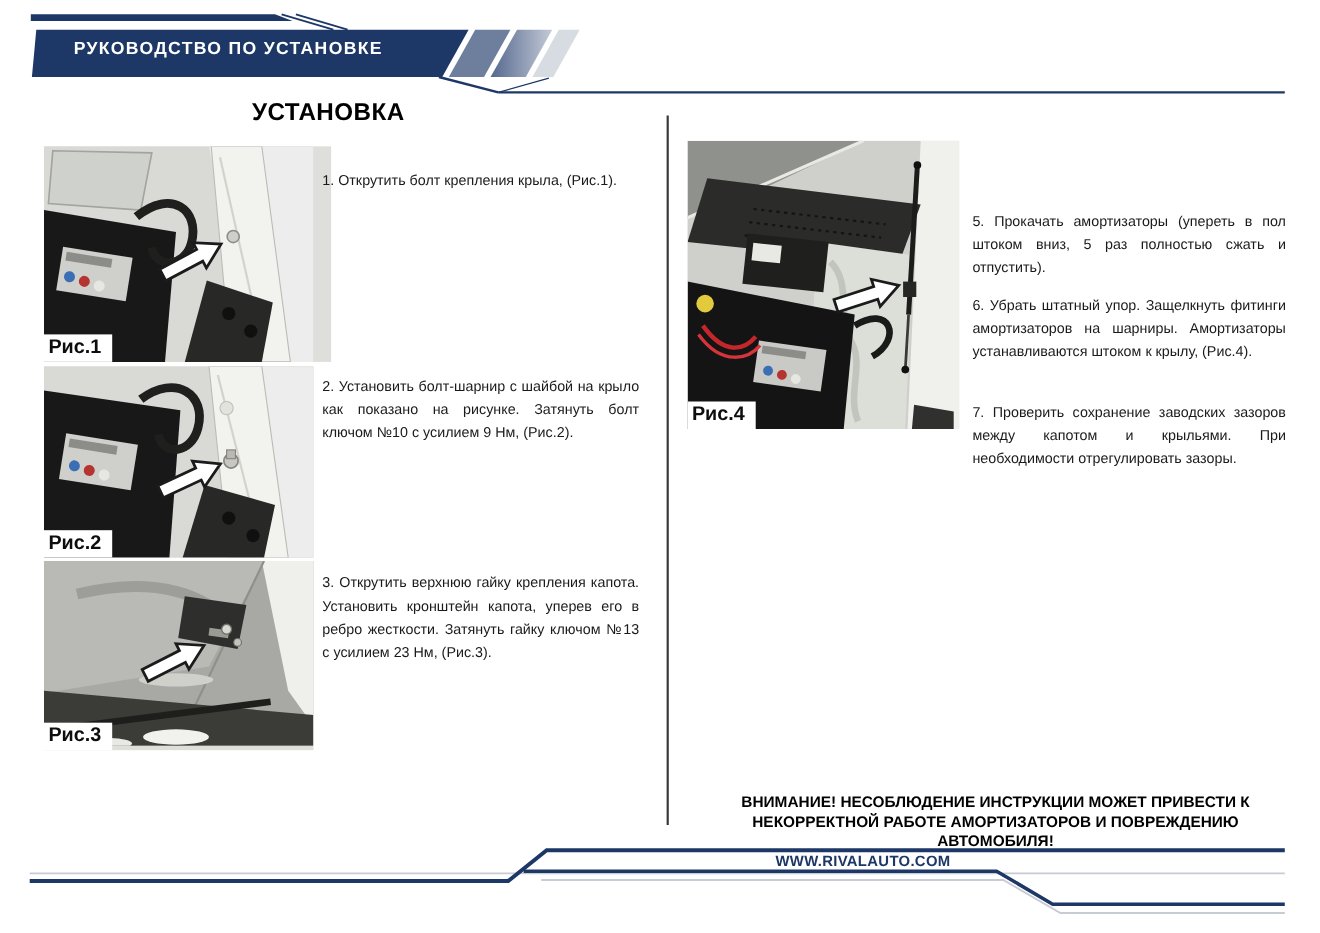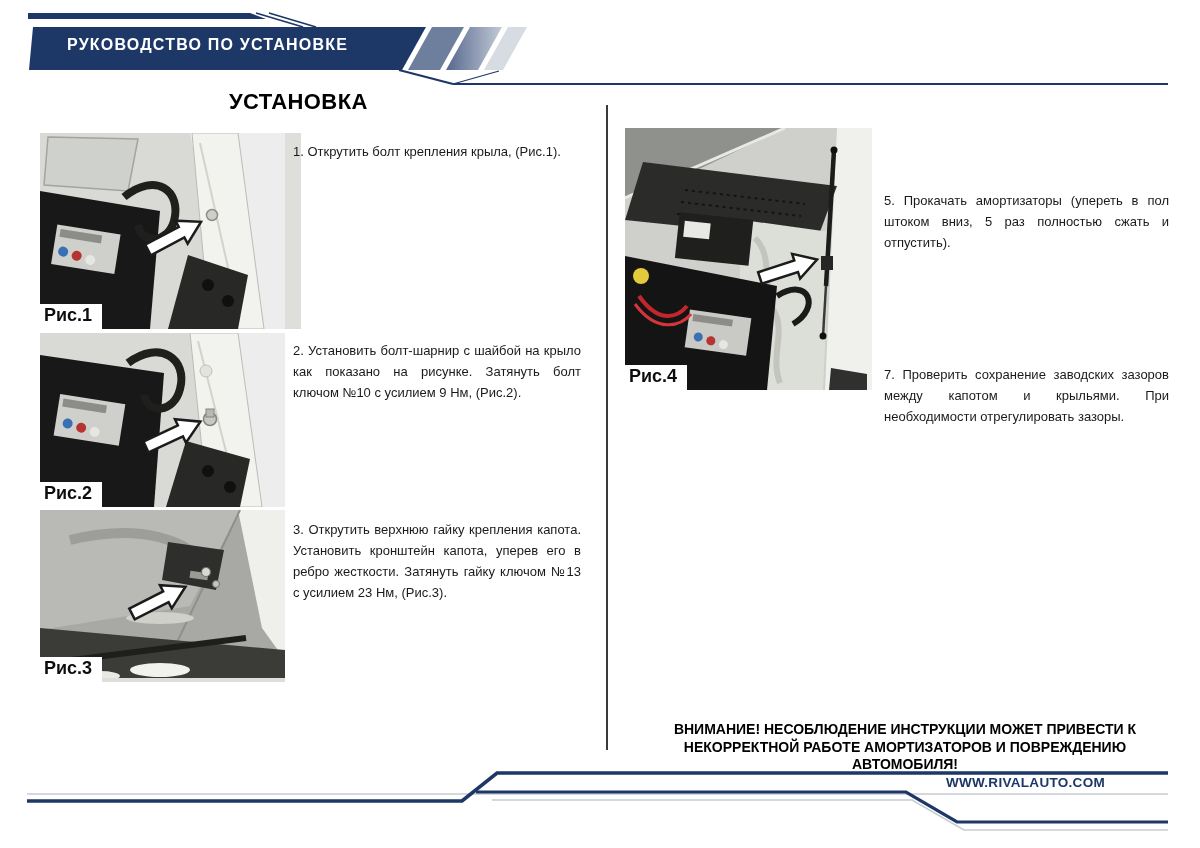--- a/index.html
+++ b/index.html
@@ -15,21 +15,21 @@
   .step{position:absolute;font-size:13px;line-height:21px;text-align:justify;color:#1a1a1a;}
   .col-left{left:293px;width:288px;}
   .col-right{left:884px;width:285px;}
   .photo{position:absolute;overflow:hidden;background:#dededb;}
   .photo svg{position:absolute;left:0;top:0;}
   .fig-label{position:absolute;left:0;bottom:0;background:#ffffff;color:#0d0d0d;
         font-size:18px;font-weight:bold;padding:0 10px 2px 4px;line-height:23px;}
   .warning{position:absolute;left:655px;top:721px;width:500px;text-align:center;
         font-size:14px;line-height:17.5px;font-weight:bold;color:#000000;}
   .ftr-svg{position:absolute;left:0;top:760px;}
-  .footer-site{position:absolute;left:705px;top:775px;width:400px;text-align:right;
+  .footer-site{position:absolute;left:705px;top:775px;width:400px;text-align:left;
         font-size:13.5px;font-weight:bold;color:#1d3767;letter-spacing:.3px;}
 </style>
 </head>
 <body>
 
 <div class="page">
 
   <svg class="hdr-svg" width="1200" height="90" viewBox="0 0 1200 90">
     <defs>
       <linearGradient id="tailGrad" x1="0" y1="0" x2="1" y2="0">
@@ -180,25 +180,26 @@
         <rect x="196" y="128" width="12" height="14" fill="#262624"></rect>
       </g>
       <polygon points="206,240 242,246 242,262 204,262" fill="#30302e"></polygon>
       <g transform="translate(135,150) rotate(-18)">
         <polygon points="0,-6 38,-6 38,-13 60,0 38,13 38,6 0,6" fill="#ffffff" stroke="#1b1b1b" stroke-width="2.5"></polygon>
       </g>
     </svg>
     <div class="fig-label">Рис.4</div>
   </div>
 
-  <p class="step col-left" style="top:128px;">1. Открутить болт крепления крыла, (Рис.1).</p>
+  <p class="step col-left" style="top:140px;">1. Открутить болт крепления крыла, (Рис.1).</p>
   <p class="step col-left" style="top:327px;">2. Установить болт-шарнир с шайбой на крыло как показано на рисунке. Затянуть болт ключом №10 с усилием 9 Нм, (Рис.2).</p>
   <p class="step col-left" style="top:506px;">3. Открутить верхнюю гайку крепления капота. Установить кронштейн капота, уперев его в ребро жесткости. Затянуть гайку ключом №13 с усилием 23 Нм, (Рис.3).</p>
 
   <p class="step col-right" style="top:177px;">5. Прокачать амортизаторы (упереть в пол штоком вниз, 5 раз полностью сжать и отпустить).</p>
+  <p class="step col-right" style="top:254px;">6. Убрать штатный упор. Защелкнуть фитинги амортизаторов на шарниры. Амортизаторы устанавливаются штоком к крылу, (Рис.4).</p>
   <p class="step col-right" style="top:351px;">7. Проверить сохранение заводских зазоров между капотом и крыльями. При необходимости отрегулировать зазоры.</p>
 
   <div class="warning">ВНИМАНИЕ! НЕСОБЛЮДЕНИЕ ИНСТРУКЦИИ МОЖЕТ ПРИВЕСТИ К НЕКОРРЕКТНОЙ РАБОТЕ АМОРТИЗАТОРОВ И ПОВРЕЖДЕНИЮ АВТОМОБИЛЯ!</div>
 
   <svg class="ftr-svg" width="1200" height="88" viewBox="0 0 1200 88">
     <path d="M27,34 L1168,34" stroke="#c7cbd2" stroke-width="1.6" fill="none"></path>
     <path d="M27,41 L462,41 L497,13 L1168,13" stroke="#1d3767" stroke-width="3.6" fill="none"></path>
     <path d="M476,32 L906,32 L957,62 L1168,62" stroke="#1d3767" stroke-width="3.2" fill="none"></path>
     <path d="M492,40 L912,40 L964,70 L1168,70" stroke="#c7cbd2" stroke-width="1.6" fill="none"></path>
   </svg>

